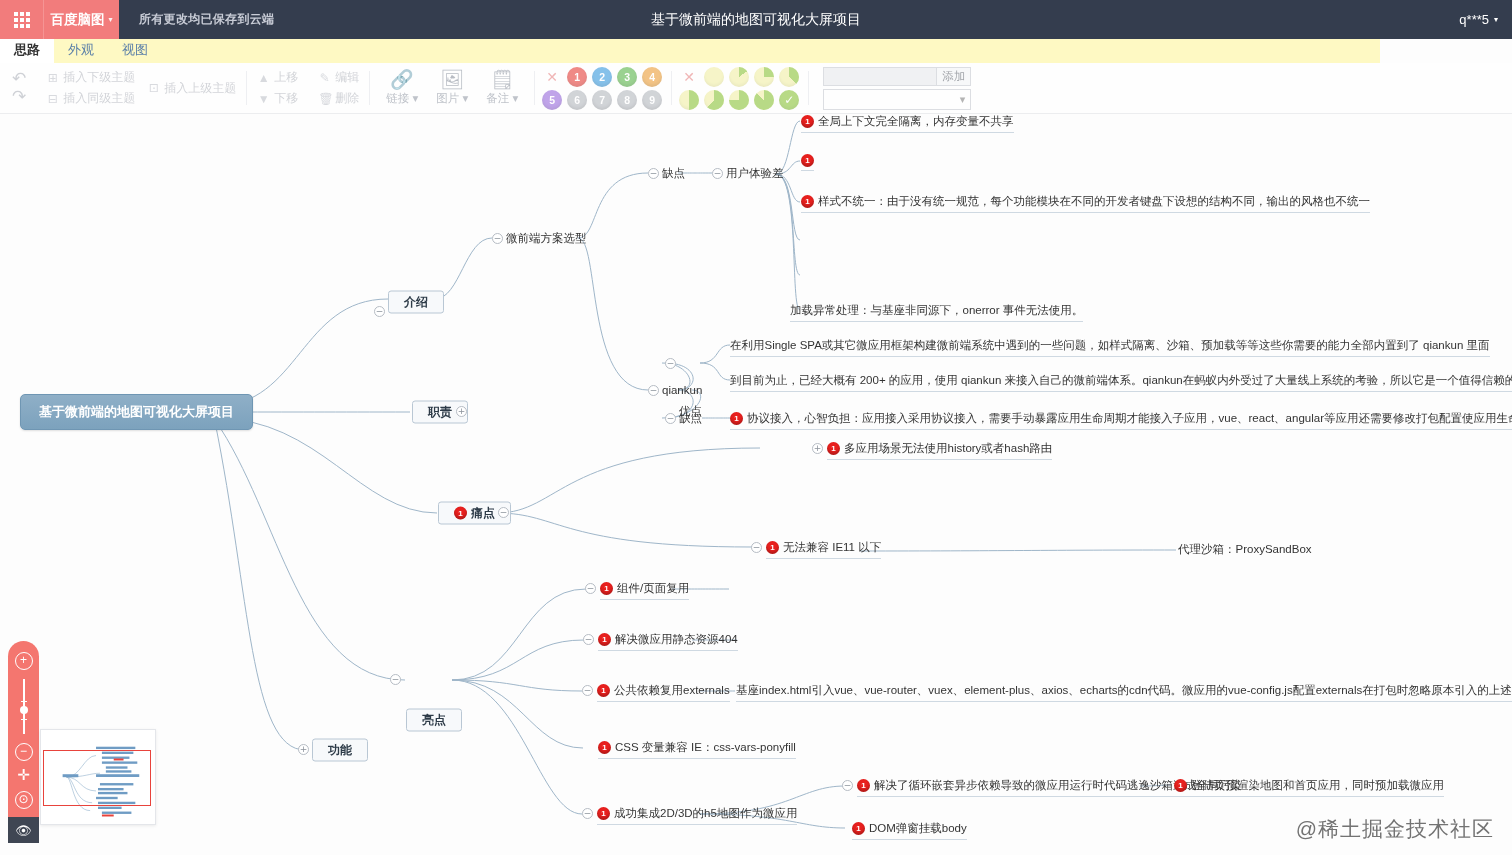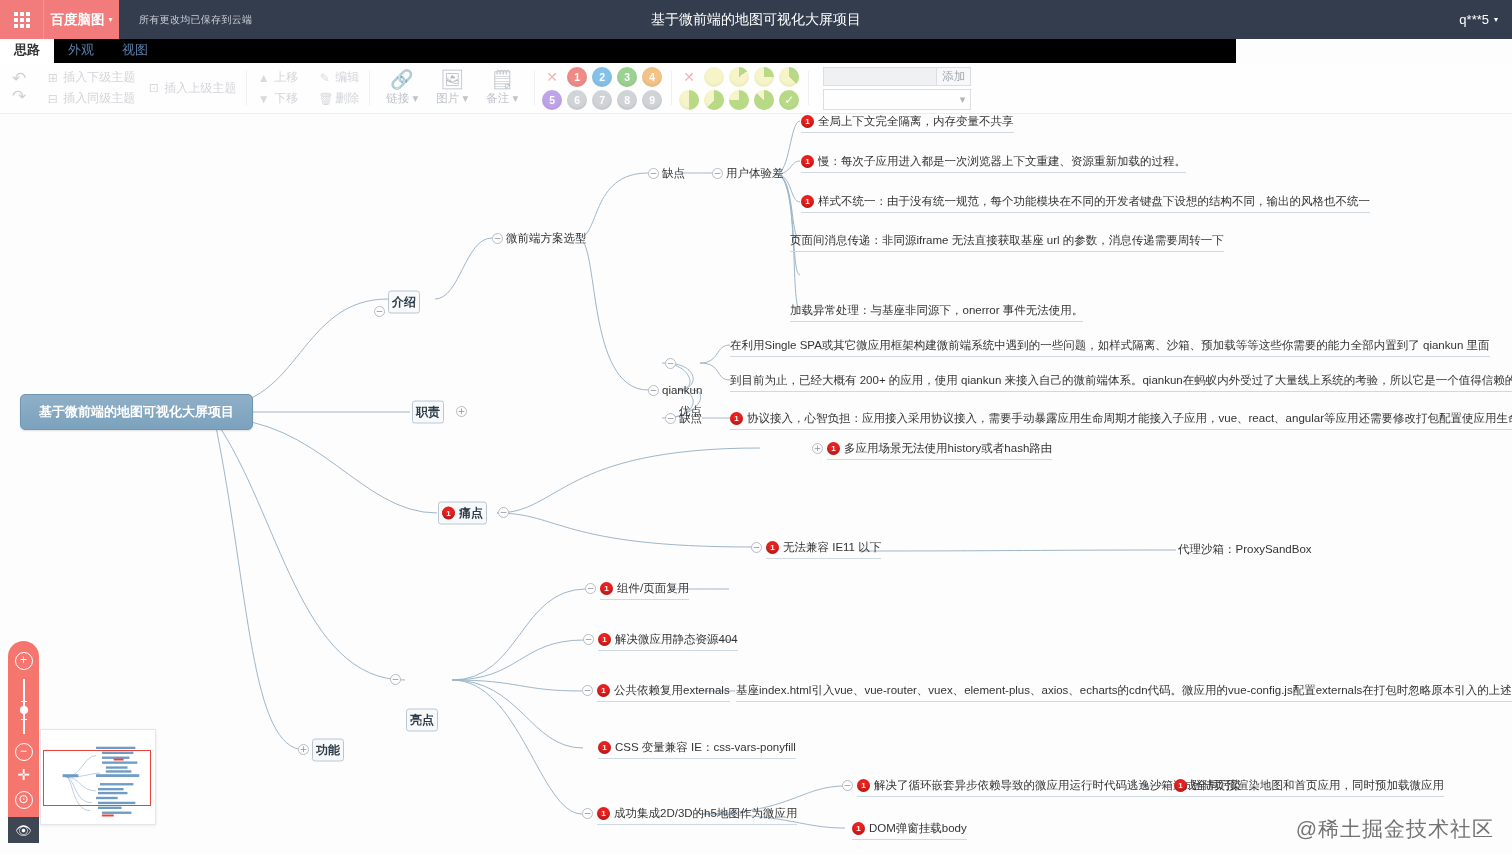--- a/index.html
+++ b/index.html
@@ -21,36 +21,36 @@
   }
   .grid-dots { display: grid; grid-template-columns: repeat(3, 4px); grid-gap: 2px; }
   .grid-dots i { width: 4px; height: 4px; background: #fff; display: block; }
   #brand-area {
     width: 76px; height: 39px; background: #f27c7c; color: #fff;
     display: flex; align-items: center; justify-content: center; gap: 4px;
     font-size: 13.5px; font-weight: bold; border-left: 1px solid #f59494;
   }
   #brand-area .caret { font-size: 8px; opacity: .9; }
   #save-status {
-    color: #c8ccd6; font-size: 10px; margin-left: 20px; letter-spacing: .3px;
+    color: #c8ccd6; font-size: 12px; margin-left: 20px; letter-spacing: .3px; font-weight: bold;
   }
   #doc-title {
     position: absolute; left: 0; right: 0; text-align: center;
     color: #fff; font-size: 14px; pointer-events: none;
   }
   #user-menu {
     position: absolute; right: 14px; color: #fff; font-size: 13px;
     display: flex; align-items: center; gap: 5px;
   }
   #user-menu .caret { font-size: 8px; }
 
   
   #tabbar {
-    position: absolute; top: 39px; left: 0; width: 1236px; height: 24px;
-    background: #000000; display: flex; align-items: flex-end;
+    position: absolute; top: 39px; left: 0; width: 1380px; height: 24px;
+    background: #fef9c3; display: flex; align-items: flex-end;
   }
   .tab {
     padding: 3px 14px 5px; font-size: 13px; color: #5a7fa8; cursor: pointer;
     line-height: 16px;
   }
   .tab.active { background: #fff; color: #333; font-weight: bold; }
 
   
   #toolbar {
     position: absolute; top: 63px; left: 0; width: 1512px; height: 51px;
@@ -125,21 +125,21 @@
   }
   .node .pri-badge {
     width: 13px; height: 13px; border-radius: 50%; background: #e8201e;
     color: #fff; font-size: 8px; font-weight: bold;
     display: flex; align-items: center; justify-content: center; flex: none;
     box-shadow: inset 0 -2px 3px rgba(0,0,0,.25);
   }
   
   .node.boxed {
     border: 1px solid #b9c7d4; background: #f7f9fb; border-radius: 3px;
-    padding: 3px 3px; font-weight: bold; font-size: 12px; color: #2d3b48; justify-content: center;
+    padding: 3px 15px; font-weight: bold; font-size: 12px; color: #2d3b48; justify-content: center;
   }
   
   #root-node {
     position: absolute; left: 20px; top: 280px;
     background: linear-gradient(#8fafc7, #7ca2bd); border: 1px solid #6f96b3;
     border-radius: 5px; color: #fff; font-size: 13px; font-weight: bold;
     padding: 8px 18px; white-space: nowrap; cursor: pointer;
     box-shadow: 0 1px 2px rgba(0,0,0,.12);
   }
   
@@ -470,28 +470,24 @@
     <span>用户体验差</span>
   </div>
   <span class="toggle" style="position:absolute;left:712px;top:54px">−</span>
 
   <div class="node leaf" style="left:801px; top:0px;">
     <span class="pri-badge">1</span>
     <span>全局上下文完全隔离，内存变量不共享</span>
   </div>
   <div class="node leaf" style="left:801px; top:40px;">
     <span class="pri-badge">1</span>
-    <span>慢：每次子应用进入都是一次浏览器上下文重建、资源重新加载的过程。</span>
   </div>
   <div class="node leaf" style="left:801px; top:80px;">
     <span class="pri-badge">1</span>
     <span>样式不统一：由于没有统一规范，每个功能模块在不同的开发者键盘下设想的结构不同，输出的风格也不统一</span>
-  </div>
-  <div class="node leaf" style="left:790px; top:119px;">
-    <span>页面间消息传递：非同源iframe 无法直接获取基座 url 的参数，消息传递需要周转一下</span>
   </div>
   <div class="node leaf" style="left:790px; top:189px;">
     <span>加载异常处理：与基座非同源下，onerror 事件无法使用。</span>
   </div>
 
   <div class="node" style="left:662px; top:269px;">
     <span>qiankun</span>
   </div>
   <span class="toggle" style="position:absolute;left:648px;top:271px">−</span>
 

